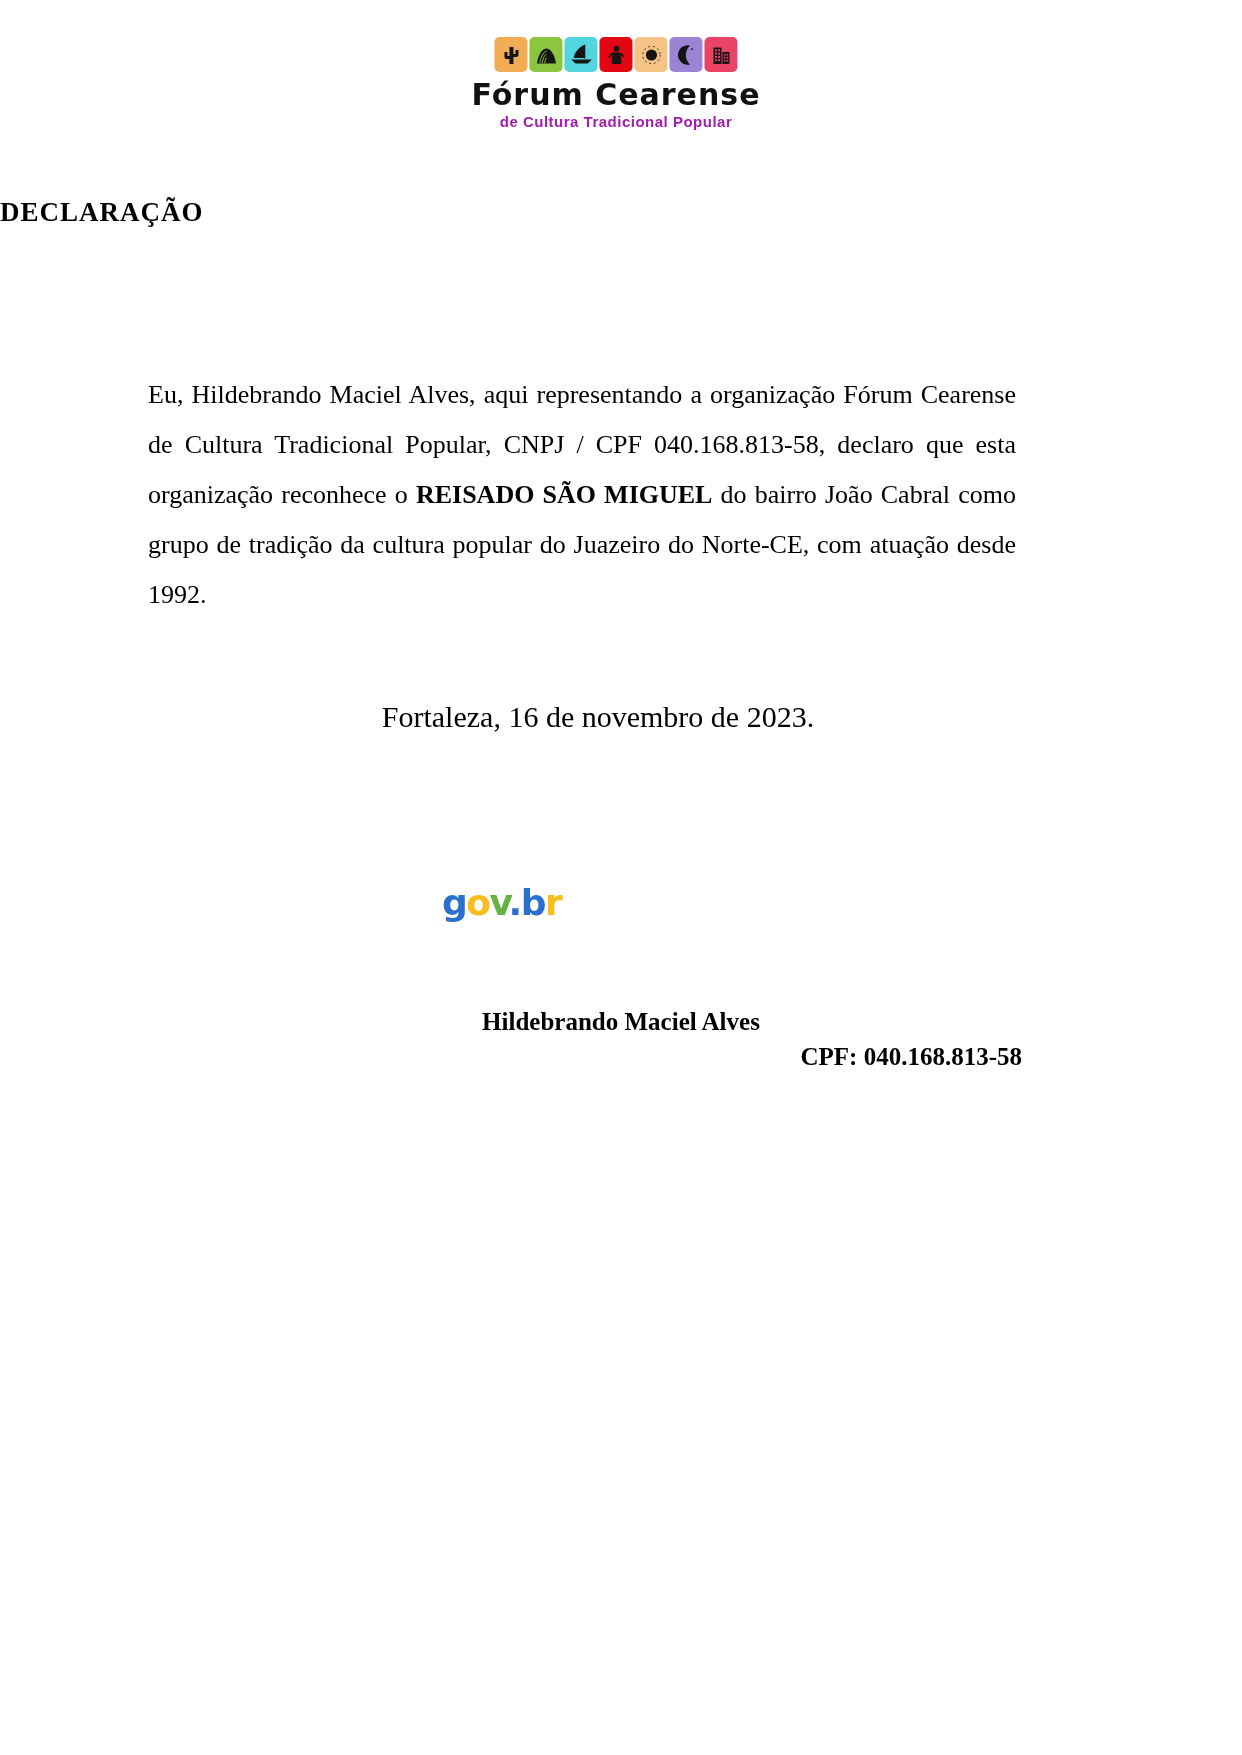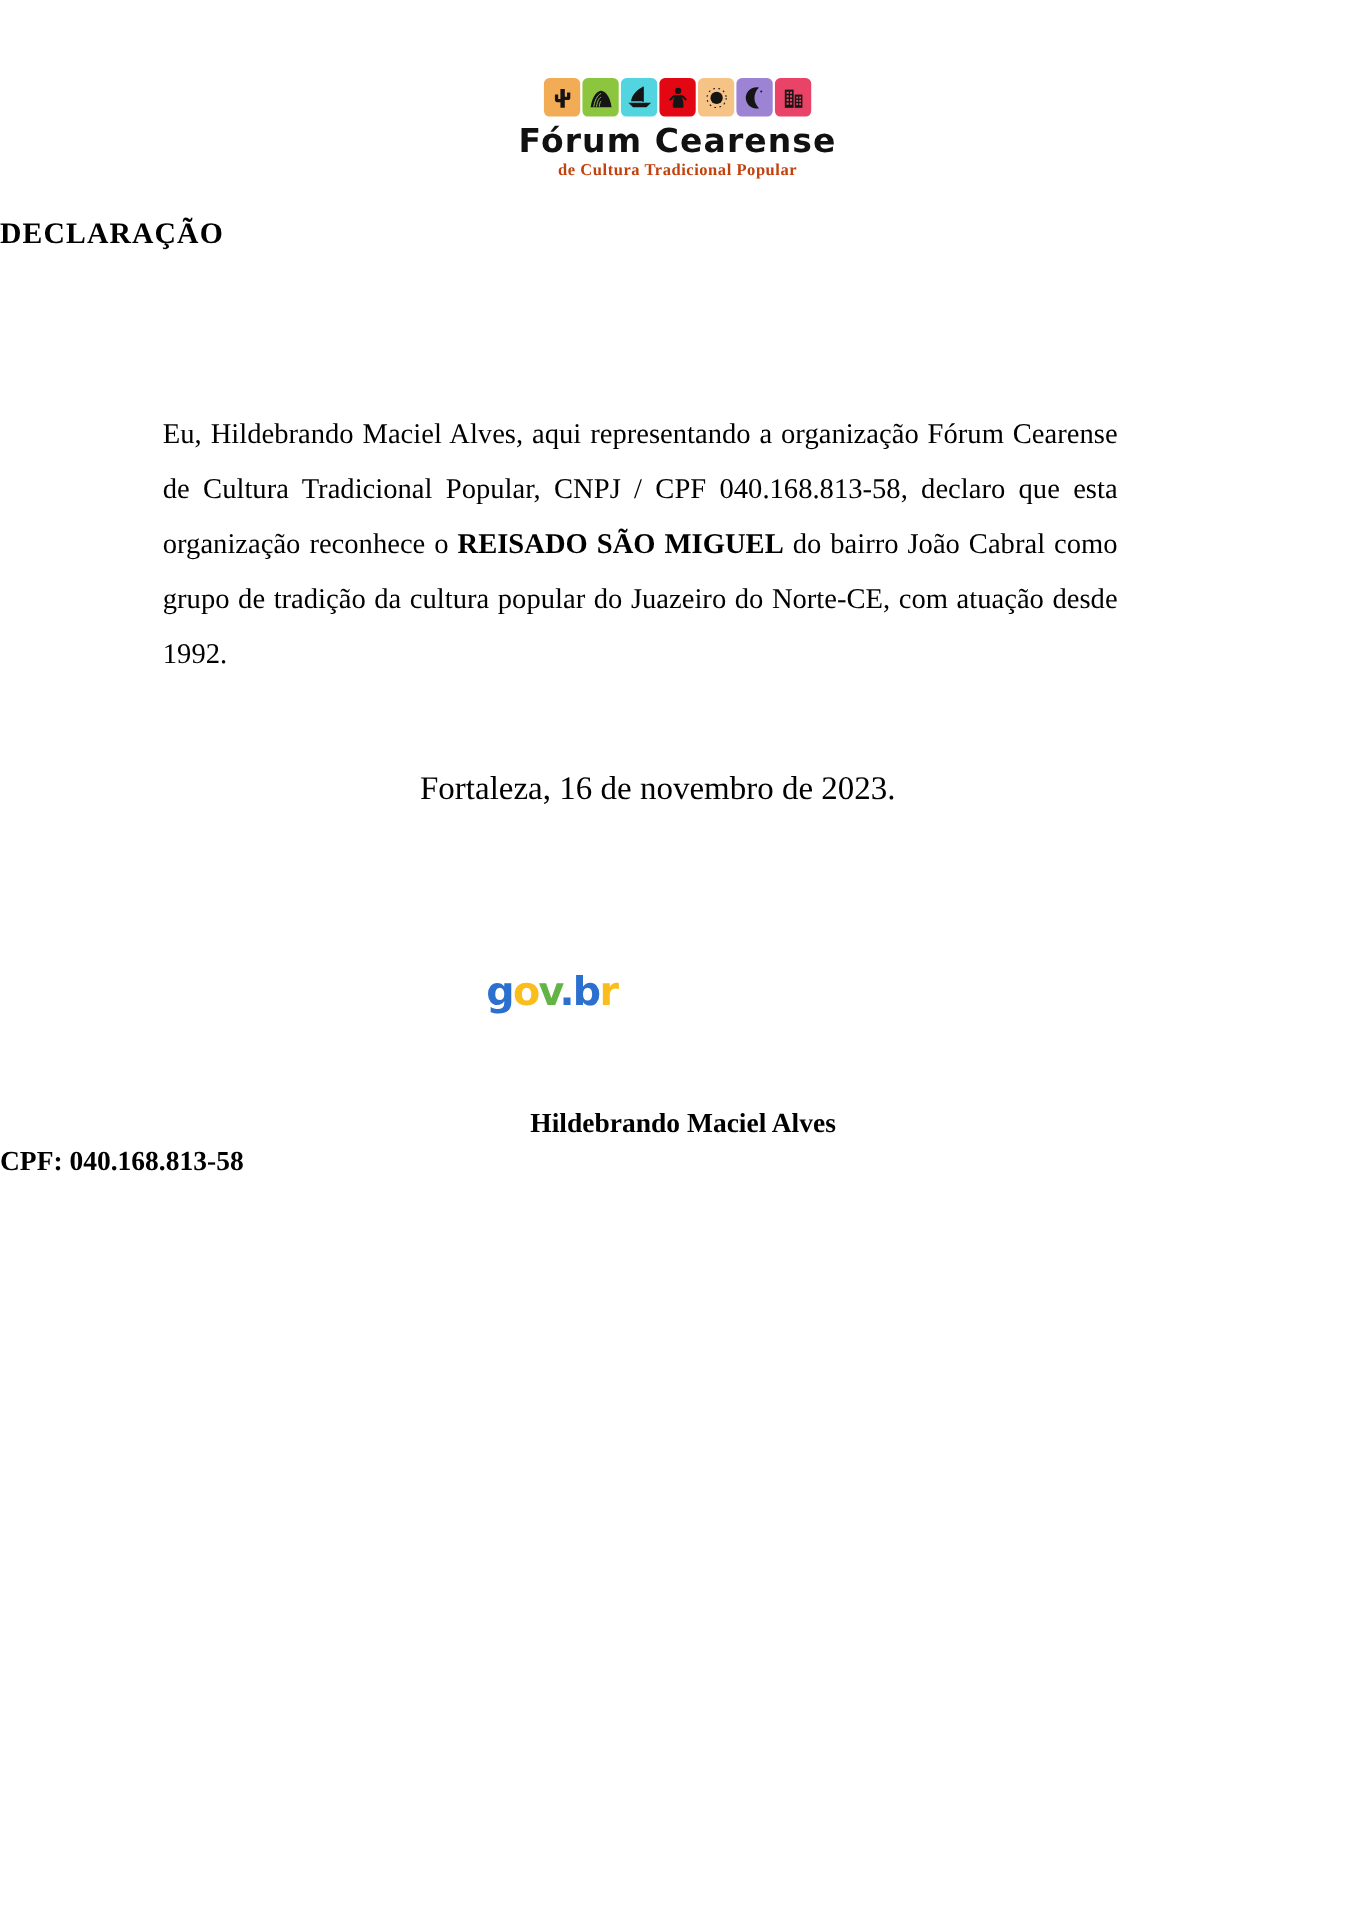--- a/index.html
+++ b/index.html
@@ -15,46 +15,45 @@
 
   
   .logo-block{
     position:absolute;
     top:37px;
     left:616px;
     transform:translateX(-50%);
     display:flex;
     flex-direction:column;
     align-items:center;
-    margin-top:34px;
   }
   .tile-row{display:flex;gap:2px;}
   .tile{
     width:33px;height:35px;
     border-radius:5px;
     display:flex;align-items:center;justify-content:center;
   }
   .tile svg{width:24px;height:24px;display:block;}
   .logo-title{
     margin-top:8px;
     font-family:"DejaVu Sans", sans-serif;
     font-weight:900;
     font-size:30px;
     line-height:30px;
     letter-spacing:1px;
     color:#111;
     white-space:nowrap;
   }
   .logo-subtitle{
     margin-top:3px;
-    font-family:Liberation Serif, serif;
+    font-family:Liberation Sans, sans-serif;
     font-weight:700;
     font-size:15px;
     letter-spacing:0.5px;
-    color:#c2410c;
+    color:#a21caf;
     white-space:nowrap;
   }
 
   
   .doc-title{
     position:absolute;
     top:197px;left:0;width:1242px;
     font-weight:bold;
     font-size:27px;
     letter-spacing:1px;
@@ -109,21 +108,21 @@
     position:absolute;
     top:1004px;left:0;width:1242px;
     text-align:center;
     font-weight:bold;
     font-size:25px;
     line-height:35px;
   }
   .sig-cpf{
     position:absolute;
     top:1039px;left:0;width:1022px;
-    text-align:left;
+    text-align:right;
     font-weight:bold;
     font-size:25px;
     line-height:35px;
   }
 </style>
 </head>
 <body>
 
 <div class="page">
 

